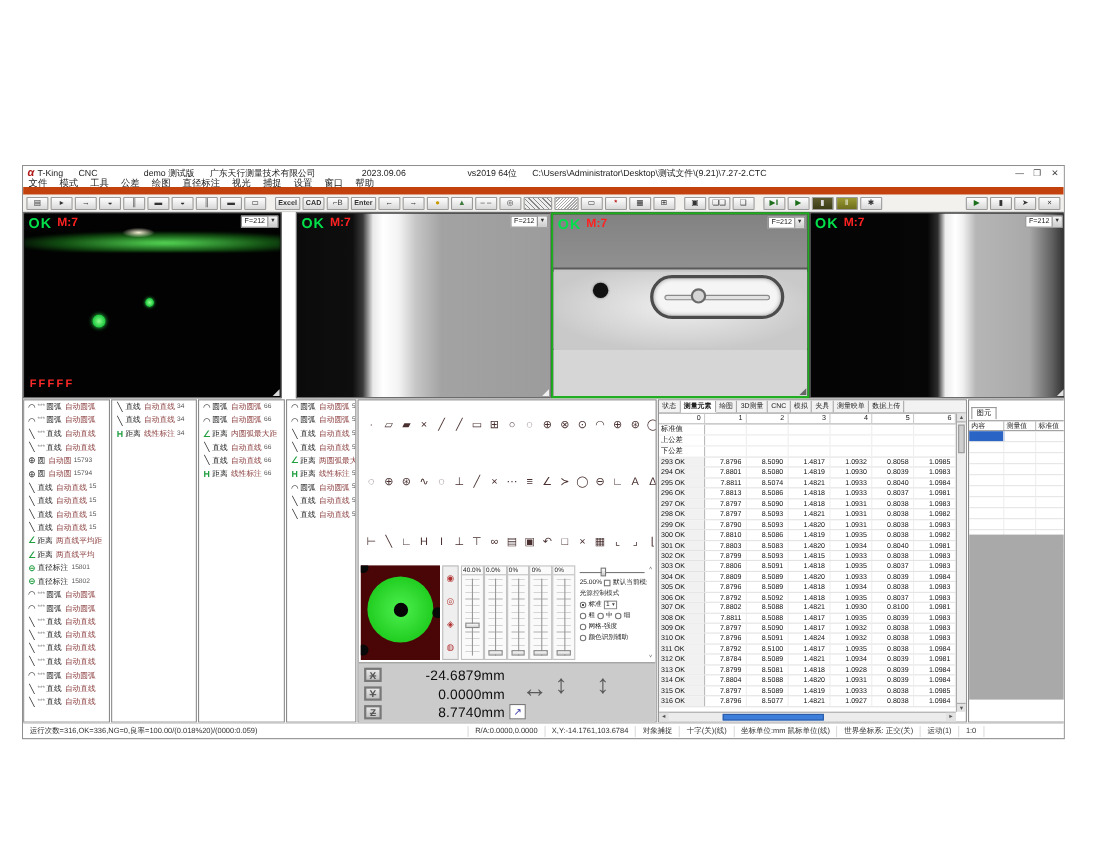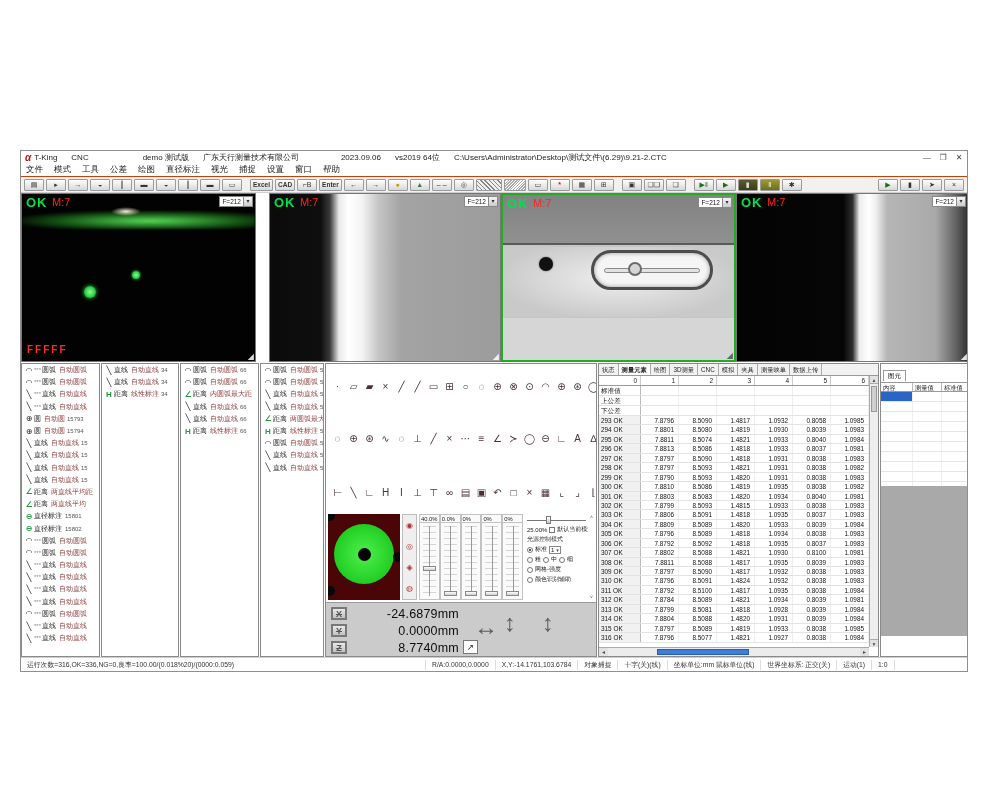--- a/index.html
+++ b/index.html
@@ -8,21 +8,21 @@
   .window{position:absolute;left:20px;top:150px;width:948px;height:522px;background:#fff;
     border:1px solid #8f8f8f;overflow:hidden;}
   
   .titlebar{position:absolute;left:0;top:0;right:0;height:13px;background:#fff;display:flex;
     align-items:center;font-size:8px;color:#222;white-space:nowrap;}
   .logo{color:#b01818;font-weight:bold;font-style:italic;font-size:10px;margin:0 3px 0 4px;}
   .tseg{margin-right:14px;}
   .winbtns{margin-left:auto;display:flex;}
   .winbtn{width:16px;height:12px;text-align:center;font-size:8px;color:#444;line-height:12px;cursor:default;}
   
-  .menubar{position:absolute;left:0;top:13px;right:0;height:13px;background:#fff;border-bottom:1px solid #c2410c;
+  .menubar{position:absolute;left:0;top:13px;right:0;height:13px;background:#fff;border-bottom:7px solid #c2410c;
     display:flex;align-items:center;font-size:8.5px;color:#222;padding-left:5px;}
   .menu-item{margin-right:11px;cursor:default;}
   
   .toolbar{position:absolute;left:0;top:26px;right:0;height:16px;background:#f2f1ee;border-bottom:1px solid #cfcfcf;
     display:flex;align-items:center;padding:0 3px;gap:2px;}
   .tgroup{display:flex;gap:2px;margin-right:6px;}
   .tbtn{height:12px;min-width:20px;padding:0 2px;border:1px solid #9a9a9a;border-radius:1px;
     background:linear-gradient(#fefefe,#d8d8d8);font-size:7px;line-height:10px;text-align:center;color:#333;cursor:default;}
   .tbtn.lab{font-size:6.5px;font-weight:bold;}
   .tbtn.hatch{background:repeating-linear-gradient(45deg,#888 0 1px,#eee 1px 3px);width:26px;}
@@ -32,21 +32,21 @@
   .tbtn.star{color:#c01818;font-weight:bold;}
   .tbtn.play{color:#1c6e1c;}
   .tbtn.oliv{background:linear-gradient(#9a9a34,#6e6e1e);color:#fff;}
   .tbtn.dark{background:linear-gradient(#5c5c2e,#3c3c16);color:#ddd;}
   .tright{margin-left:auto;display:flex;gap:2px;}
   
   .cams{position:absolute;left:0;top:42px;right:0;height:169px;background:#fff;}
   .cam{position:absolute;top:0;height:169px;border:1px solid #777;overflow:hidden;background:#000;}
   .cam.sel{border:2px solid #1fae1f;}
   .cam .ok{position:absolute;left:4px;top:1px;font-size:13px;font-weight:bold;color:#00e04a;z-index:5;letter-spacing:1px;}
-  .cam .mlbl{position:absolute;left:30px;top:2px;font-size:11px;font-weight:normal;color:#ff2222;z-index:5;}
+  .cam .mlbl{position:absolute;left:30px;top:2px;font-size:11px;font-weight:bold;color:#ff2222;z-index:5;}
   .fov{position:absolute;right:2px;top:2px;height:11px;background:#fff;border:1px solid #888;display:flex;z-index:6;}
   .fov .fovtxt{font-size:6.5px;line-height:9px;padding:0 2px;color:#222;}
   .fov .dd{width:9px;background:linear-gradient(#f5f5f5,#ccc);border-left:1px solid #888;font-size:6px;line-height:9px;text-align:center;color:#333;}
   .grip{position:absolute;right:1px;bottom:0;font-size:8px;color:rgba(255,255,255,.85);z-index:6;}
   .cam.lightbg .grip{color:#666;}
   
   .scene{position:absolute;inset:0;}
   .cam0 .scene{background:#020202;}
   .cam0 .band{position:absolute;left:0;top:17px;width:100%;height:18px;
     background:radial-gradient(ellipse at 55% 55%,rgba(90,230,90,.95),rgba(30,140,30,.5) 55%,rgba(0,30,0,0) 80%);filter:blur(1px);}
@@ -155,25 +155,25 @@
 </style>
 </head>
 <body>
 
 <div class="window">
 
   <div class="titlebar">
     <span class="logo">α</span>
     <span class="tseg">T-King</span>
     <span class="tseg">CNC</span>
-    <span class="tseg" style="margin-left:40px">demo 测试版</span>
+    <span class="tseg" style="margin-left:28px">demo 测试版</span>
     <span class="tseg">广东天行测量技术有限公司</span>
     <span class="tseg" style="margin-left:28px">2023.09.06</span>
-    <span class="tseg" style="">vs2019 64位</span>
-    <span class="tseg">C:\Users\Administrator\Desktop\测试文件\(6.29)\9.21-2.CTC</span>
+    <span class="tseg" style="margin-left:42px">vs2019 64位</span>
+    <span class="tseg">C:\Users\Administrator\Desktop\测试文件\(9.21)\7.27-2.CTC</span>
     <span class="winbtns">
       <span class="winbtn">—</span>
       <span class="winbtn">❐</span>
       <span class="winbtn">✕</span>
     </span>
   </div>
 
   <div class="menubar" id="menubar">
       <span class="menu-item">文件</span>
       <span class="menu-item">模式</span>

